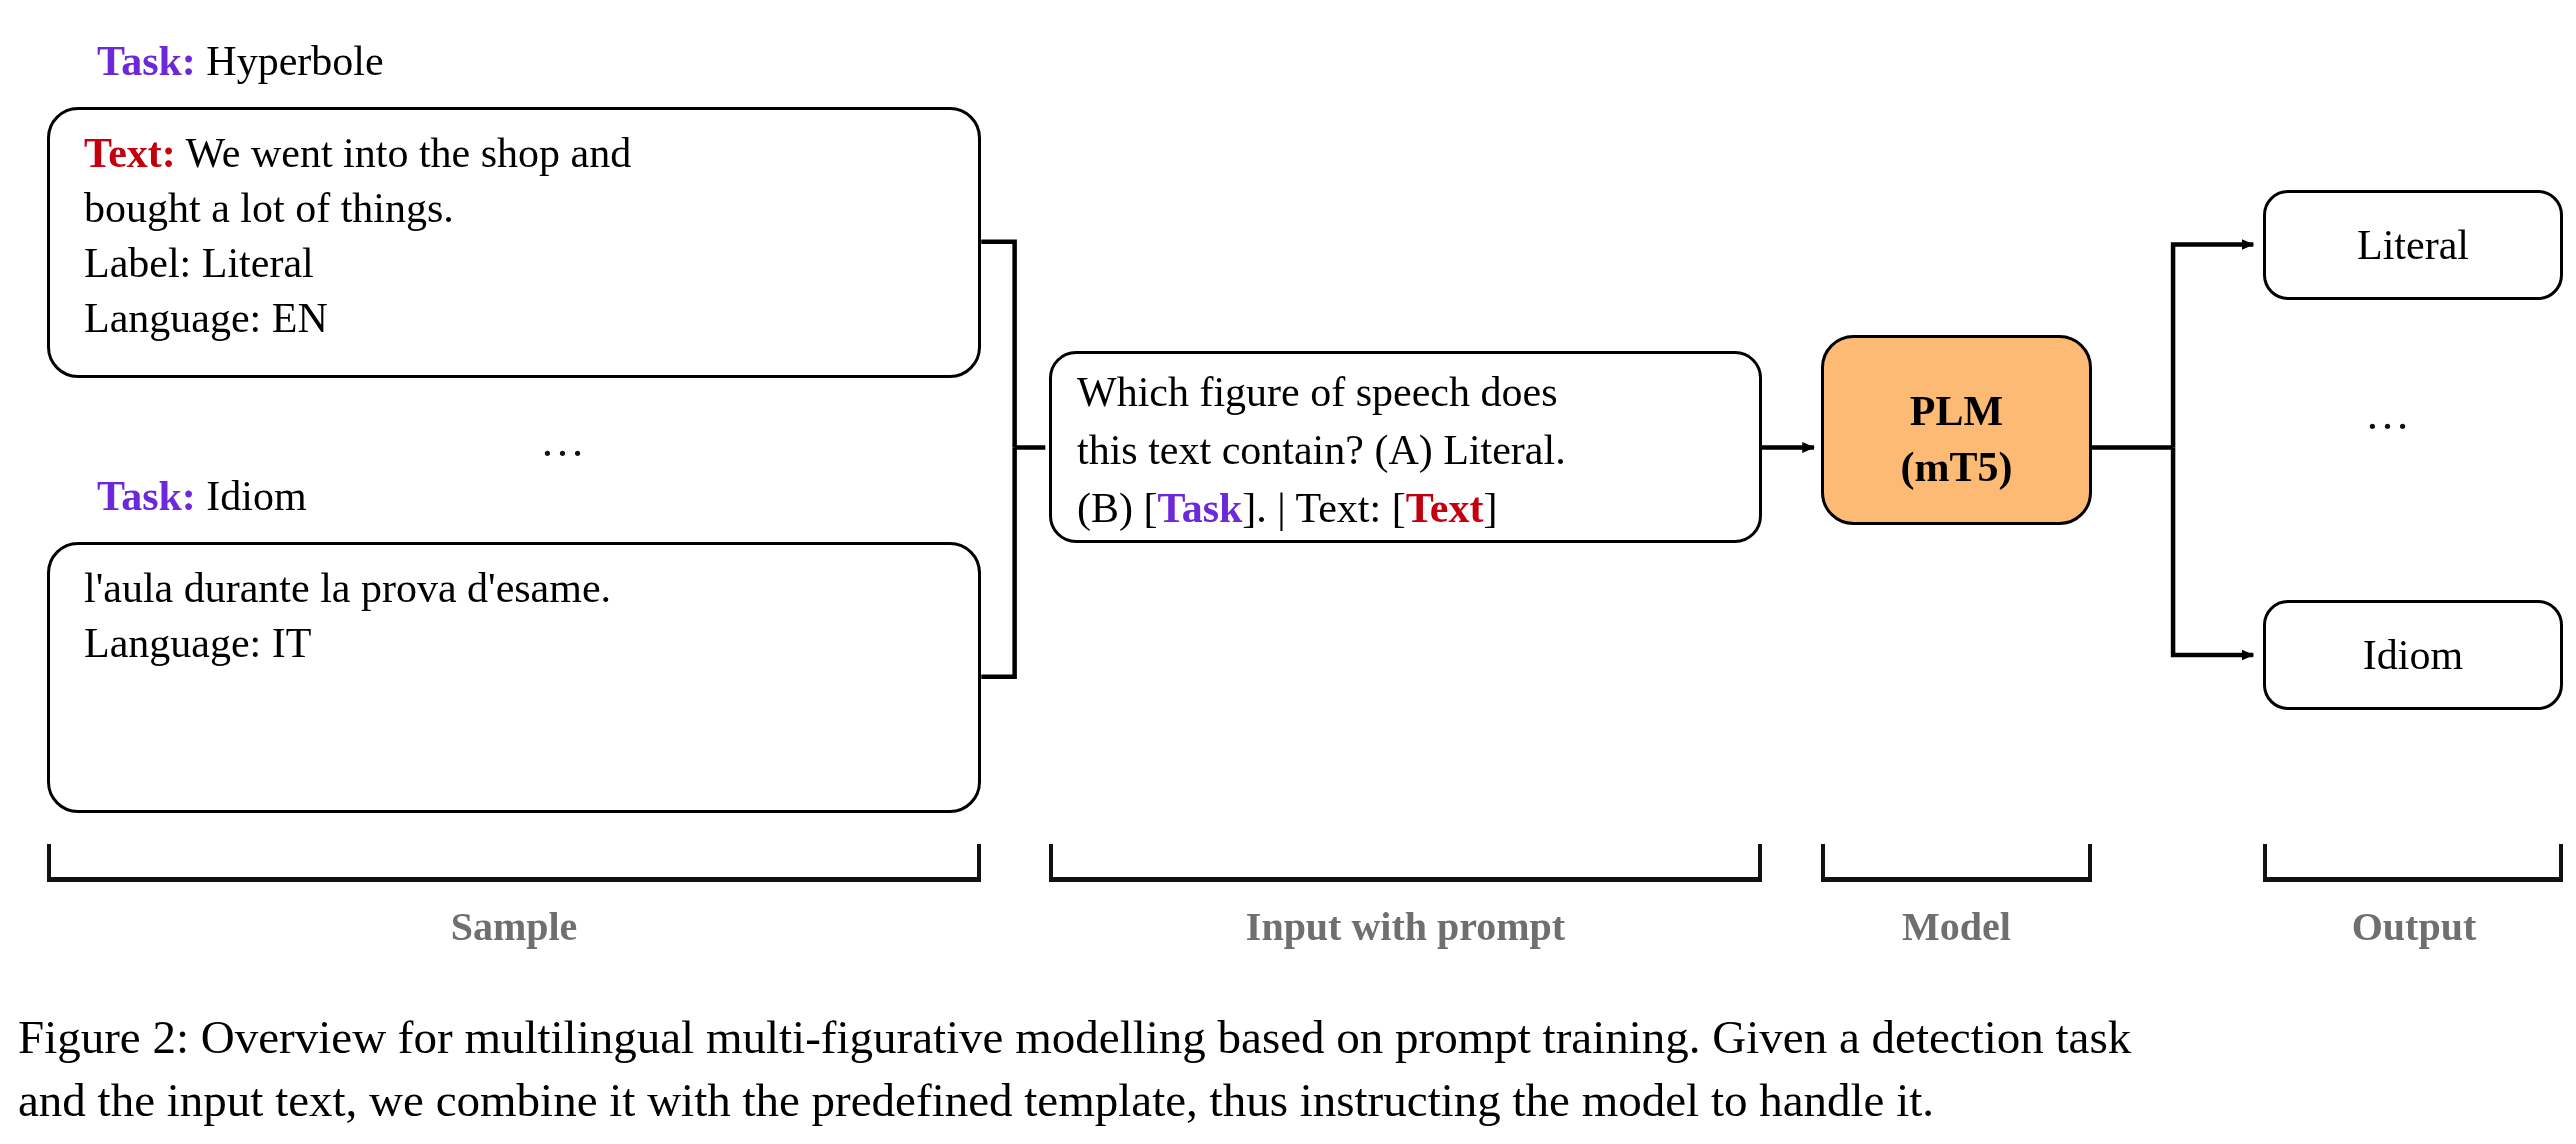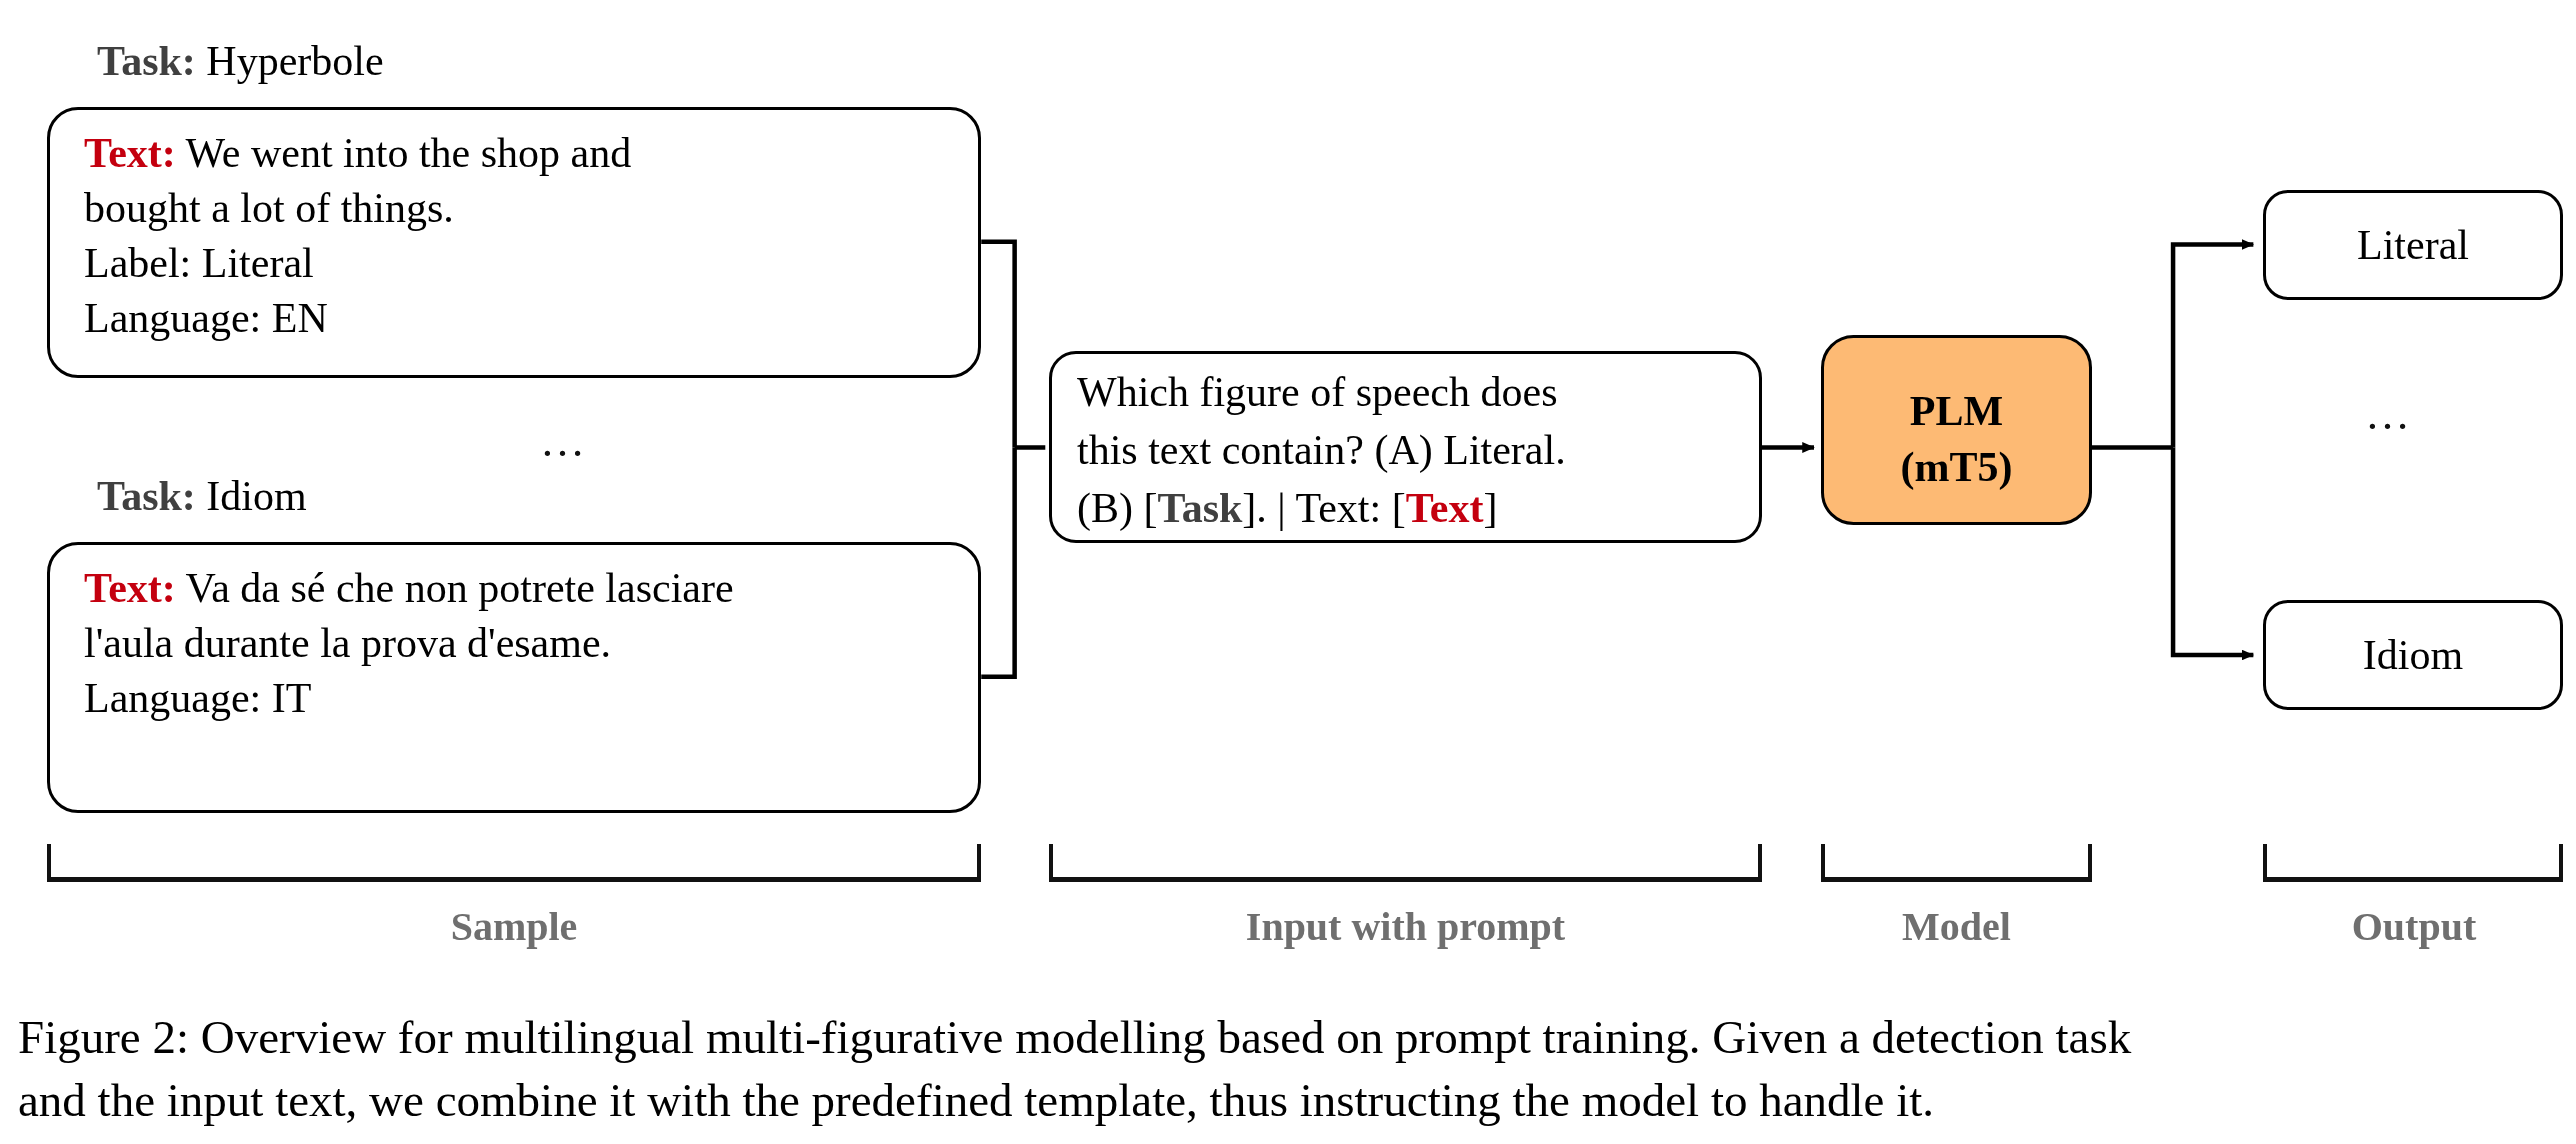--- a/index.html
+++ b/index.html
@@ -4,21 +4,21 @@
 <style>
   html,body{margin:0;padding:0;background:#ffffff;}
   body{width:2576px;height:1144px;position:relative;font-family:"Liberation Serif","DejaVu Serif",serif;color:#000;overflow:hidden;}
 
   .fig{position:absolute;left:0;top:0;width:2576px;height:1144px;}
 
   
   .rbox{position:absolute;border:3.6px solid #000;border-radius:31px;background:#fff;box-sizing:border-box;}
 
   .txtline{font-size:42px;line-height:55px;white-space:nowrap;}
-  .kw-task{color:#404040;font-weight:bold;}
+  .kw-task{color:#6d28d9;font-weight:bold;}
   .kw-text{color:#c4000f;font-weight:bold;margin-top:20px;}
   .kw-black{color:#000;font-weight:normal;}
 
   
   .task-head{position:absolute;font-size:42px;line-height:47px;white-space:nowrap;}
 
   #sample-box-1{left:47px;top:107px;width:934px;height:271px;}
   #sample-box-2{left:47px;top:542px;width:934px;height:271px;}
   .sample-inner{position:absolute;left:34px;top:16.2px;right:9px;}
 
@@ -111,24 +111,20 @@
 
   <div class="dots" id="sample-dots" style="left:540px;top:415px;">…</div>
 
   <div class="task-head" style="left:97px;top:473px;">
     <span class="kw-task">Task:</span>
     <span>Idiom</span>
   </div>
 
   <div class="rbox" id="sample-box-2">
     <div class="sample-inner">
-      <div class="txtline">
-        <span class="kw-text">Text:</span>
-        <span>Va da sé che non potrete lasciare</span>
-      </div>
       <div class="txtline">l'aula durante la prova d'esame.</div>
       <div class="txtline">
         <span class="kw-black">Language:</span>
         <span>IT</span>
       </div>
     </div>
   </div>
 
   <div class="rbox" id="prompt-box">
     <div class="sample-inner">

